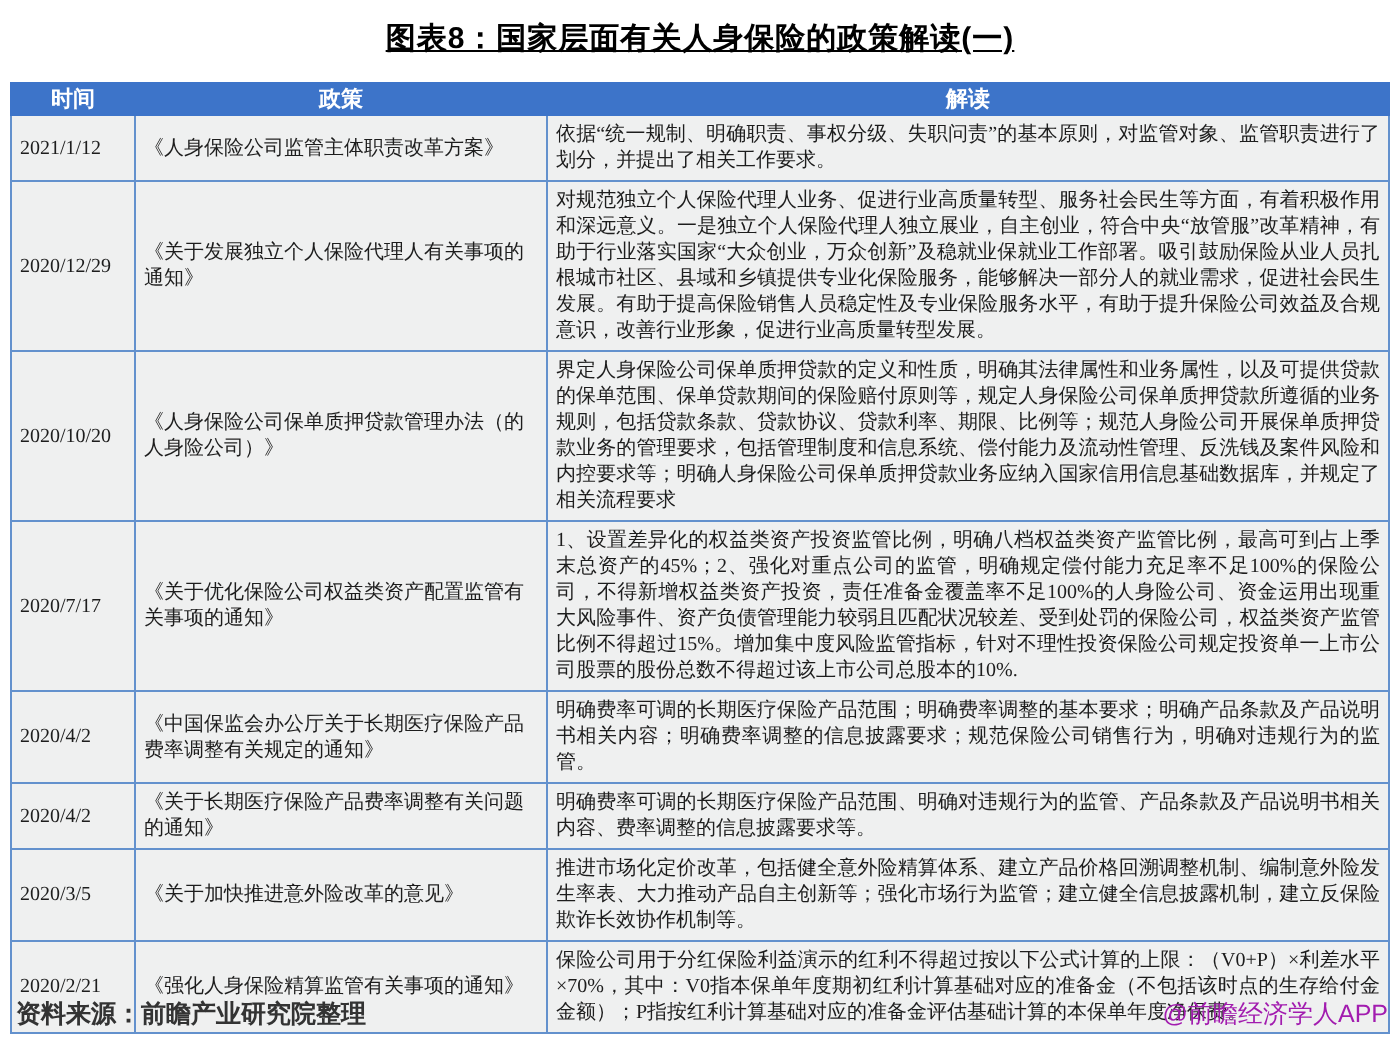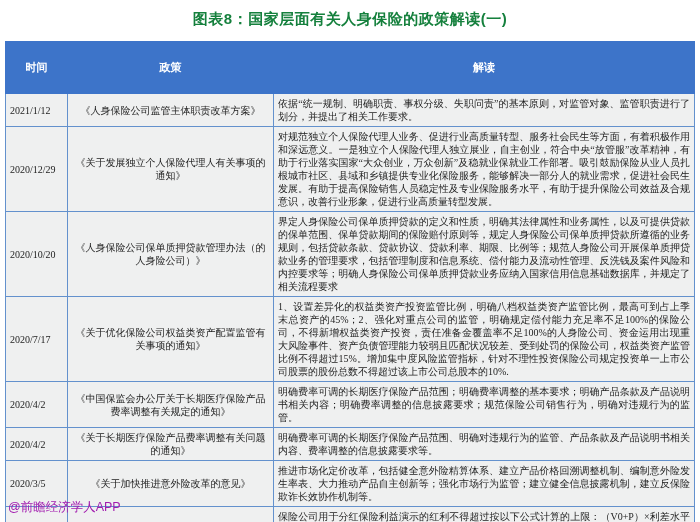--- a/index.html
+++ b/index.html
@@ -7,51 +7,52 @@
     width:700px;height:522px;
     background:#ffffff;
     font-family:"Liberation Sans","DejaVu Sans",sans-serif;
     position:relative;overflow:hidden;
   }
   .title{
     padding-top:10px;
     text-align:center;
     font-size:15px;
     font-weight:bold;
-    color:#15803d;
+    color:#000000;
     letter-spacing:0.5px;
+    text-decoration:underline;
   }
   table.policy{
     position:absolute;
     left:5px;top:41px;
     width:690px;
     border-collapse:collapse;
     table-layout:fixed;
   }
   table.policy th{
     background:#3d74c9;
     color:#ffffff;
     font-size:11px;
     font-weight:bold;
-    padding:18px 2px;
+    padding:0 2px;
     border:1px solid #3d74c9;
     text-align:center;
   }
   table.policy td{
     background:#eff0f0;
     border:1px solid #6391cd;
     font-size:10px;
     line-height:13px;
     color:#1d1d1d;
     padding:3px 4px;
     vertical-align:middle;
     font-family:"Liberation Serif","DejaVu Serif",serif;
   }
   td.c-date{text-align:left;padding:2px 1px;white-space:nowrap;}
-  td.c-policy{text-align:center;}
+  td.c-policy{text-align:left;}
   td.c-interp{text-align:justify;}
   .footer{
     position:absolute;
     left:8px;right:6px;top:499px;
     display:flex;
     justify-content:space-between;
     align-items:center;
     font-size:12.5px;
     color:#3a3a3a;
   }
@@ -153,14 +154,15 @@
     </tr>
     <tr>
       <td class="c-date">2020/2/21</td>
       <td class="c-policy">《强化人身保险精算监管有关事项的通知》</td>
       <td class="c-interp">保险公司用于分红保险利益演示的红利不得超过按以下公式计算的上限：（V0+P）×利差水平×70%，其中：V0指本保单年度期初红利计算基础对应的准备金（不包括该时点的生存给付金金额）；P指按红利计算基础对应的准备金评估基础计算的本保单年度净保费。</td>
     </tr>
   </tbody>
 </table>
 
 <div class="footer">
+  <span class="src">资料来源：前瞻产业研究院整理</span>
   <span class="brand">@前瞻经济学人APP</span>
 </div>
 
 </body></html>

